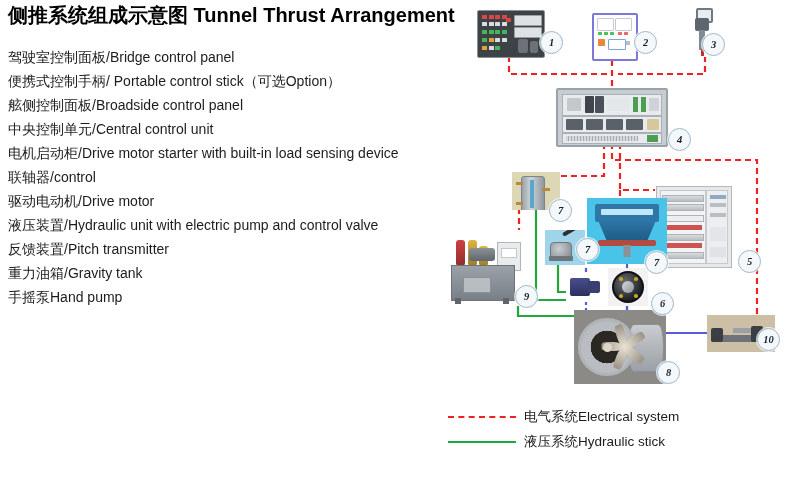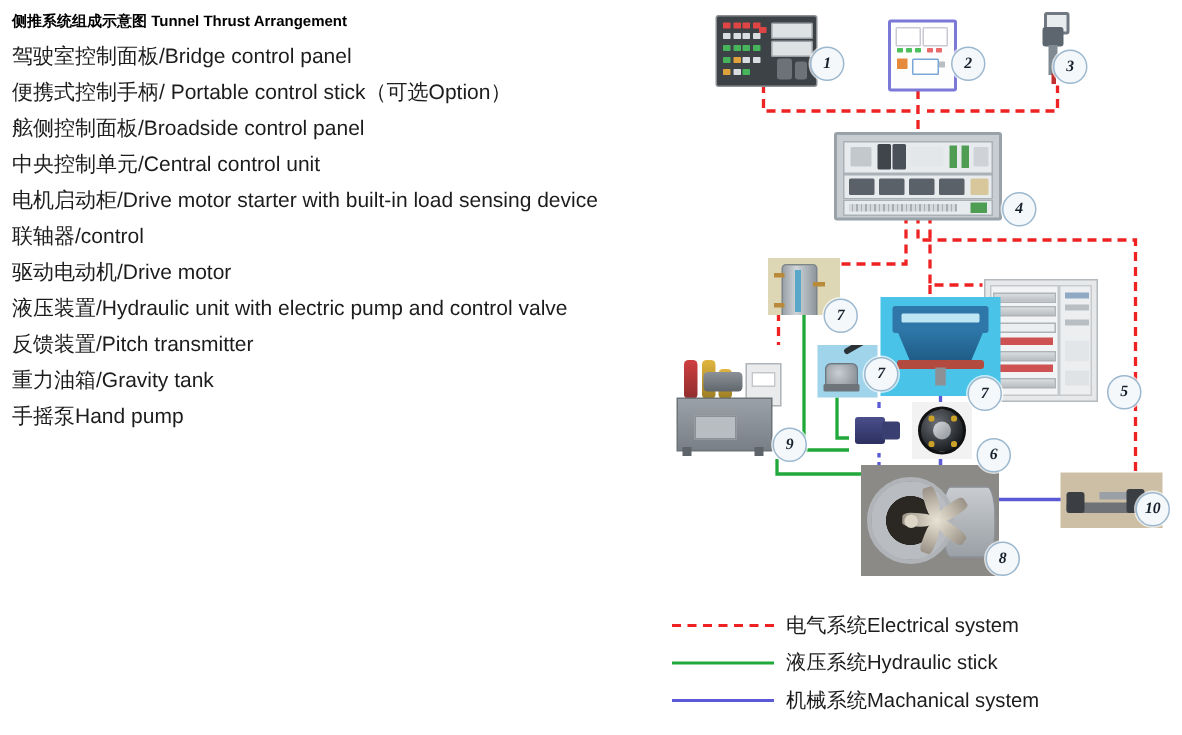--- a/index.html
+++ b/index.html
@@ -9,22 +9,22 @@
     font-family:"Liberation Sans","DejaVu Sans",sans-serif;
     color:#1a1a1a;
     overflow:hidden;
     position:relative;
   }
   #root{position:relative;width:788px;height:490px;}
 
   
   .legend-list{position:absolute;left:8px;top:6px;width:452px;}
   .doc-title{
-    font-size:10px;font-weight:bold;color:#000;
-    letter-spacing:0px;margin:0 0 1px 0;line-height:18px;
+    font-size:20px;font-weight:bold;color:#000;
+    letter-spacing:0px;margin:0 0 21px 0;line-height:18px;
     white-space:nowrap;
   }
   .item-line{
     font-size:14px;line-height:24px;color:#1c1c1c;
     white-space:nowrap;font-weight:400;
   }
 
   
   .diagram{position:absolute;left:0;top:0;width:788px;height:395px;}
   .svg-layer{position:absolute;left:0;top:0;width:788px;height:395px;}
@@ -407,21 +407,15 @@
         <i style="border-top:2.4px dashed #ee2222;"></i>
       </span>
       <span class="key-label">电气系统Electrical system</span>
     </div>
     <div class="key-row">
       <span class="key-swatch">
         <i style="border-top:2.2px solid #21a83a;"></i>
       </span>
       <span class="key-label">液压系统Hydraulic stick</span>
     </div>
-    <div class="key-row">
-      <span class="key-swatch">
-        <i style="border-top:2.2px solid #5a5ad6;"></i>
-      </span>
-      <span class="key-label">机械系统Machanical system</span>
-    </div>
   </div>
 
 </div>
 
 </body></html>

